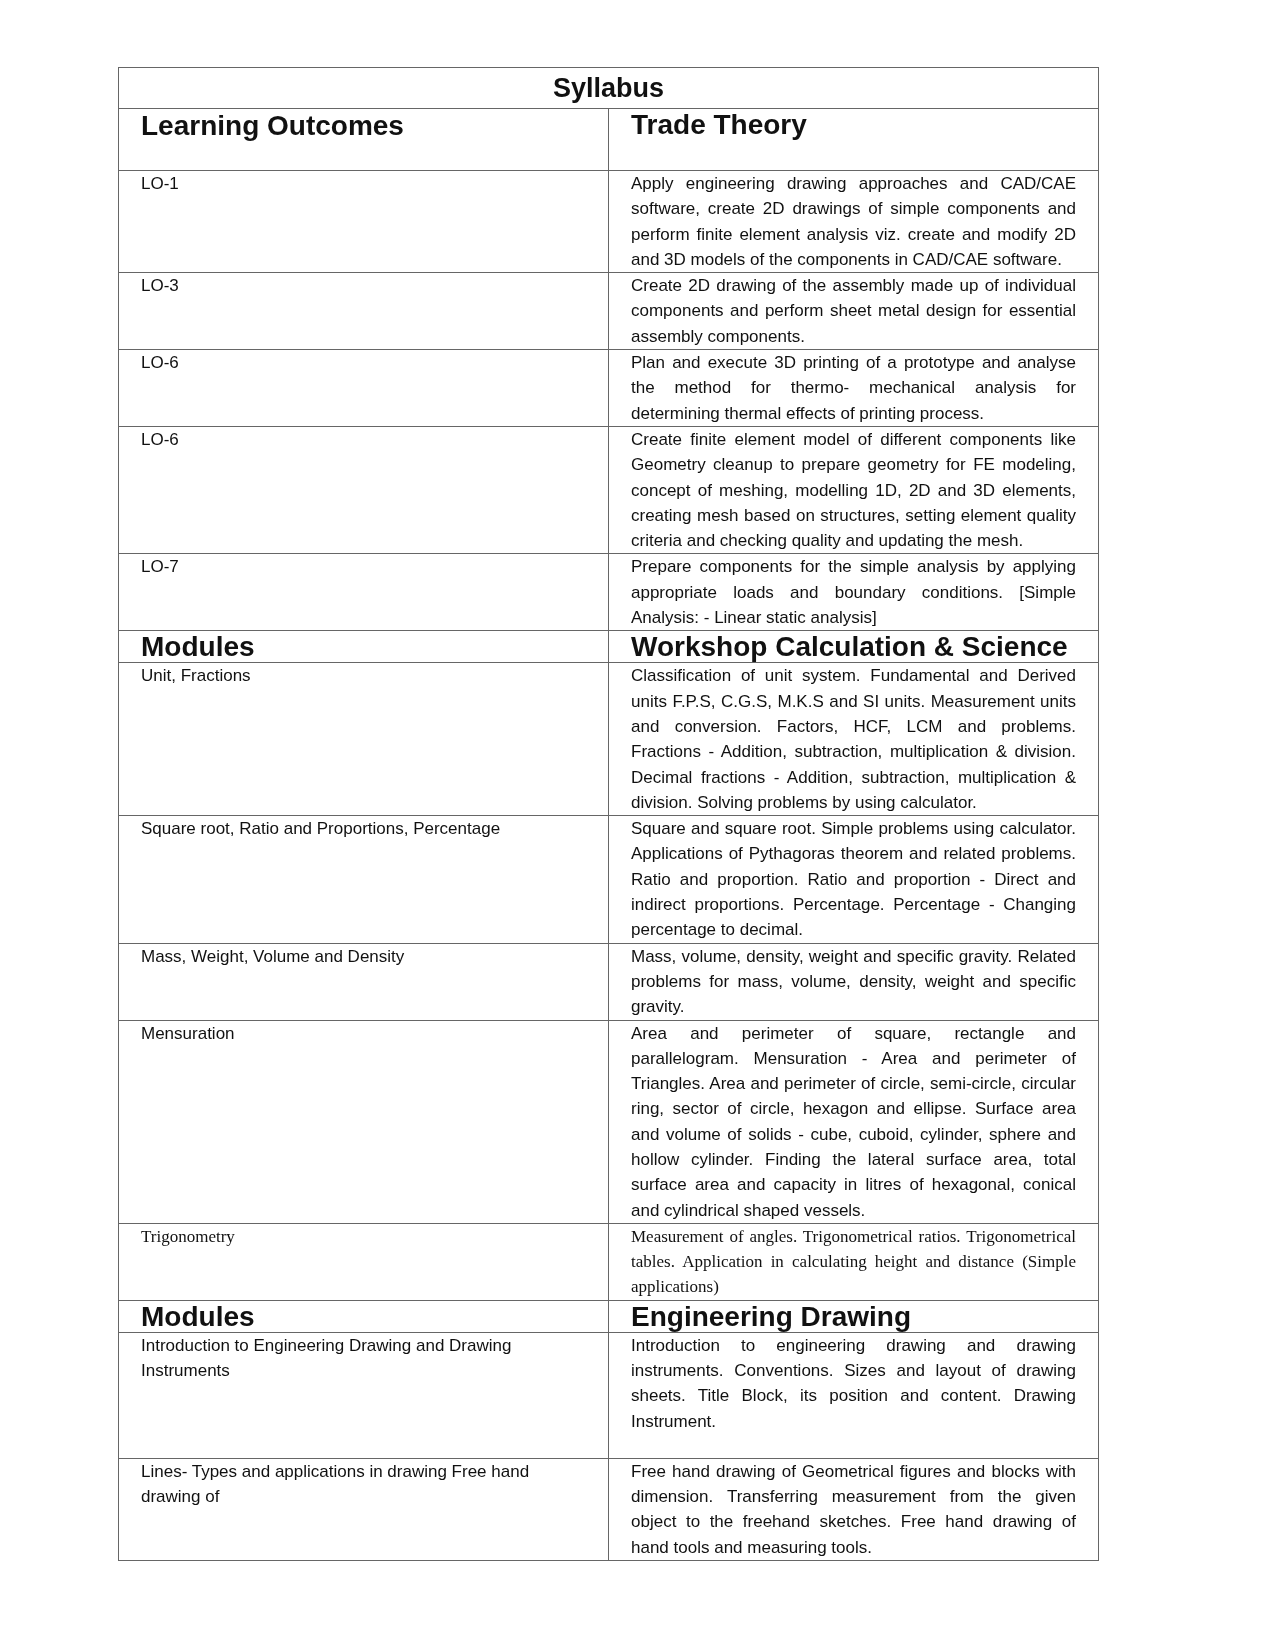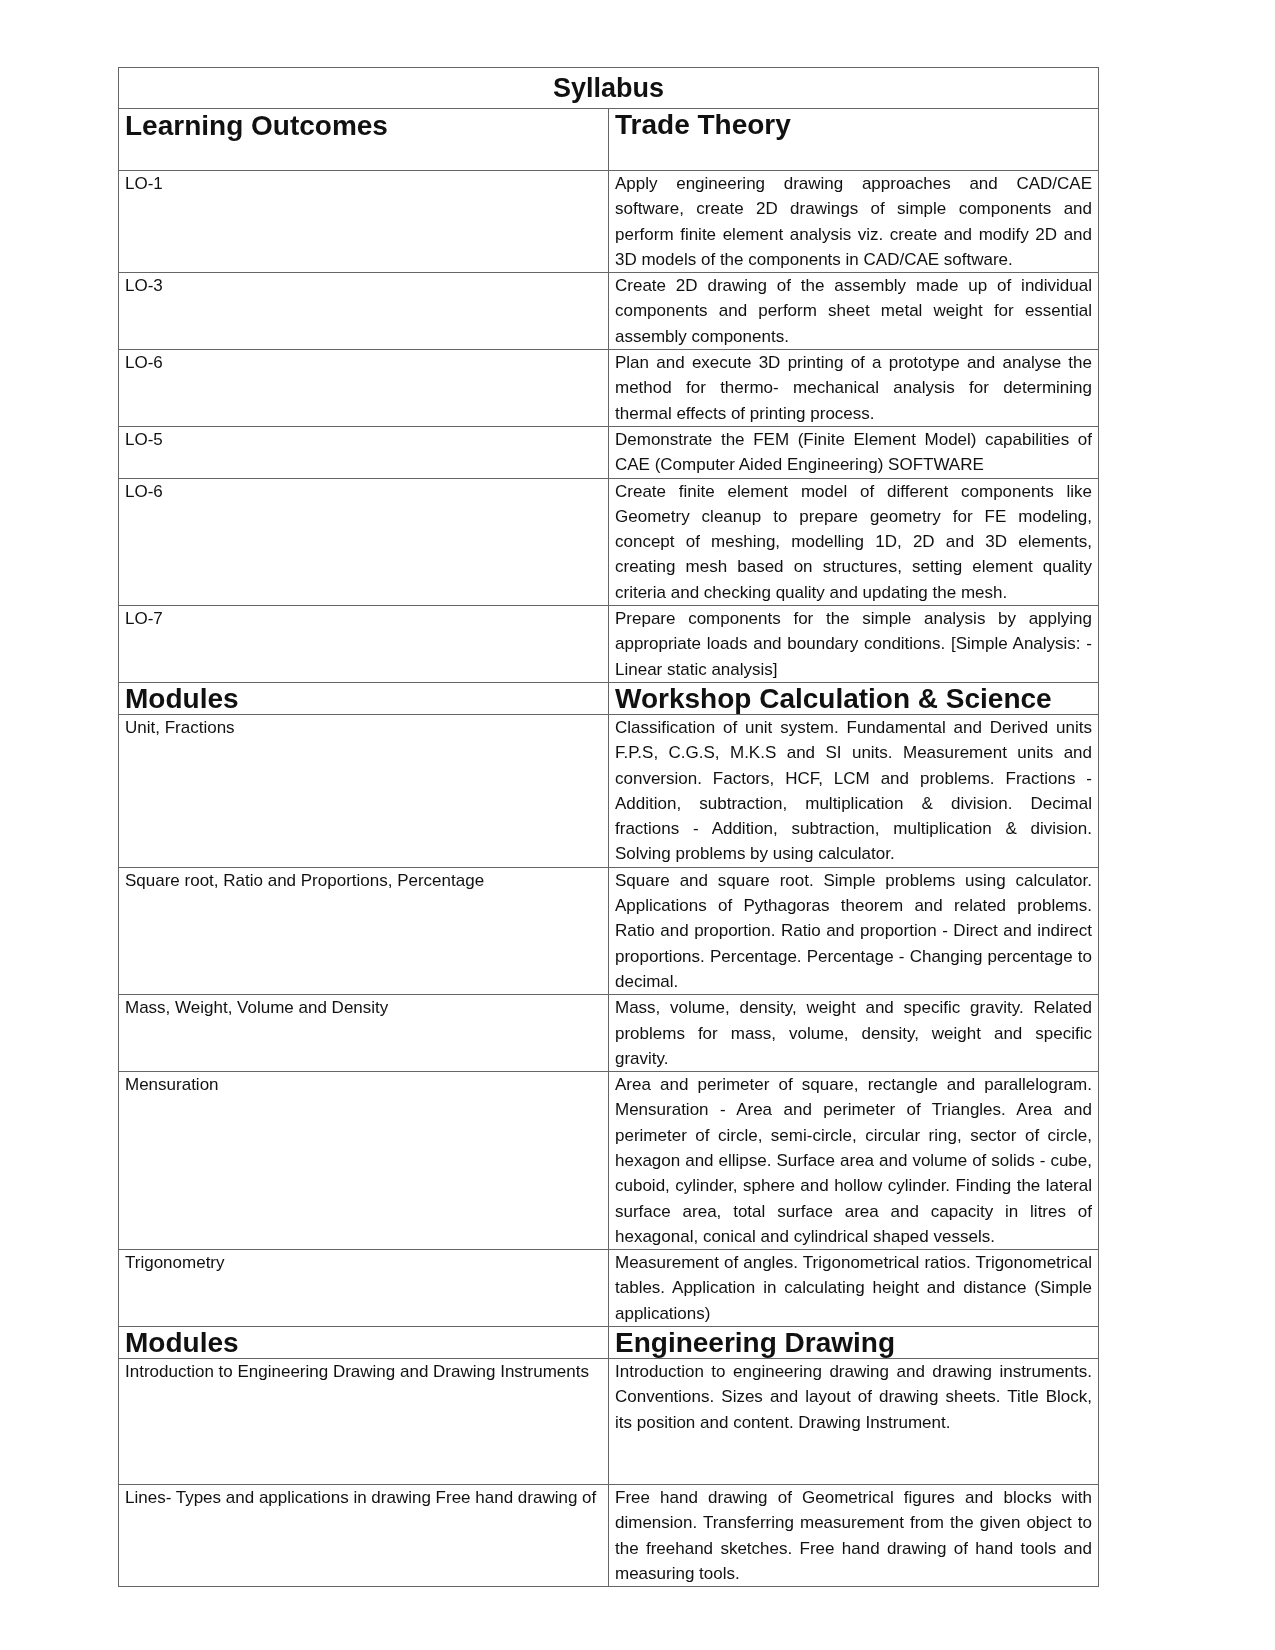--- a/index.html
+++ b/index.html
@@ -1,18 +1,18 @@
 <!DOCTYPE html>
 <html><head>
 <meta charset="utf-8">
 <style>
   html, body { margin:0; padding:0; background:#fff; }
   body { width:1275px; height:1650px; position:relative; font-family:"Liberation Sans", sans-serif; color:#111; }
   table { position:absolute; left:118px; top:67px; width:981px; border-collapse:collapse; table-layout:fixed; }
-  td { border:1.5px solid #666; vertical-align:top; padding:0 6px; font-size:17px; line-height:25.3px;margin-top:48px; }
+  td { border:1.5px solid #666; vertical-align:top; padding:0 22px; font-size:17px; line-height:25.3px;margin-top:48px; }
   td.left { width:145px; }
   td.body { text-align:justify; }
   tr.title td { text-align:center; font-size:27px; font-weight:bold; height:39px; line-height:40px; }
   tr.section td { font-size:28px; font-weight:bold; line-height:31px; }
   tr.section td.sec-title { text-align:left; }
 </style>
 </head>
 <body>
 
 <table>
@@ -23,29 +23,25 @@
     <tr class="section" style="height:62px">
       <td class="left" style="line-height:30px;padding-top:2px">Learning Outcomes</td>
       <td class="sec-title">Trade Theory</td>
     </tr>
       <tr style="height: 77px;">
         <td class="left">LO-1</td>
         <td class="body">Apply engineering drawing approaches and CAD/CAE software, create 2D drawings of simple components and perform finite element analysis viz. create and modify 2D and 3D models of the components in CAD/CAE software.</td>
       </tr>
       <tr style="height: 51px;">
         <td class="left">LO-3</td>
-        <td class="body">Create 2D drawing of the assembly made up of individual components and perform sheet metal weight for essential assembly components.</td>
+        <td class="body">Create 2D drawing of the assembly made up of individual components and perform sheet metal design for essential assembly components.</td>
       </tr>
       <tr style="height: 51px;">
         <td class="left">LO-6</td>
         <td class="body">Plan and execute 3D printing of a prototype and analyse the method for thermo- mechanical analysis for determining thermal effects of printing process.</td>
-      </tr>
-      <tr style="height: 51px;">
-        <td class="left">LO-5</td>
-        <td class="body">Demonstrate the FEM (Finite Element Model) capabilities of CAE (Computer Aided Engineering) SOFTWARE</td>
       </tr>
       <tr style="height: 102px;">
         <td class="left">LO-6</td>
         <td class="body">Create finite element model of different components like Geometry cleanup to prepare geometry for FE modeling, concept of meshing, modelling 1D, 2D and 3D elements, creating mesh based on structures, setting element quality criteria and checking quality and updating the mesh.</td>
       </tr>
       <tr style="height: 51px;">
         <td class="left">LO-7</td>
         <td class="body">Prepare components for the simple analysis by applying appropriate loads and boundary conditions. [Simple Analysis: - Linear static analysis]</td>
       </tr>
       <tr class="section">
@@ -61,21 +57,21 @@
         <td class="body">Square and square root. Simple problems using calculator. Applications of Pythagoras theorem and related problems.  Ratio and proportion. Ratio and proportion - Direct and indirect proportions. Percentage. Percentage - Changing percentage to decimal.</td>
       </tr>
       <tr style="height: 76px;">
         <td class="left">Mass, Weight, Volume and Density</td>
         <td class="body">Mass, volume, density, weight and specific gravity. Related problems for mass, volume, density, weight and specific gravity.</td>
       </tr>
       <tr style="height: 127px;">
         <td class="left">Mensuration</td>
         <td class="body">Area and perimeter of square, rectangle and parallelogram. Mensuration - Area and perimeter of Triangles. Area and perimeter of circle, semi-circle, circular ring, sector of circle, hexagon and ellipse. Surface area and volume of solids - cube, cuboid, cylinder, sphere and hollow cylinder. Finding the lateral surface area, total surface area and capacity in litres of hexagonal, conical and cylindrical shaped vessels.</td>
       </tr>
-      <tr style="height: 51px;">
+      <tr style="height: 51px; font-family: Liberation Serif, serif;">
         <td class="left">Trigonometry</td>
         <td class="body">Measurement of angles. Trigonometrical ratios. Trigonometrical tables. Application in calculating height and distance (Simple applications)</td>
       </tr>
       <tr class="section">
         <td class="left">Modules</td>
         <td class="sec-title">Engineering Drawing</td>
       </tr>
       <tr style="height: 126px;">
         <td class="left">Introduction to Engineering Drawing and Drawing Instruments</td>
         <td class="body">Introduction to engineering drawing and drawing instruments. Conventions. Sizes and layout of drawing sheets. Title Block, its position and content. Drawing Instrument.</td>

